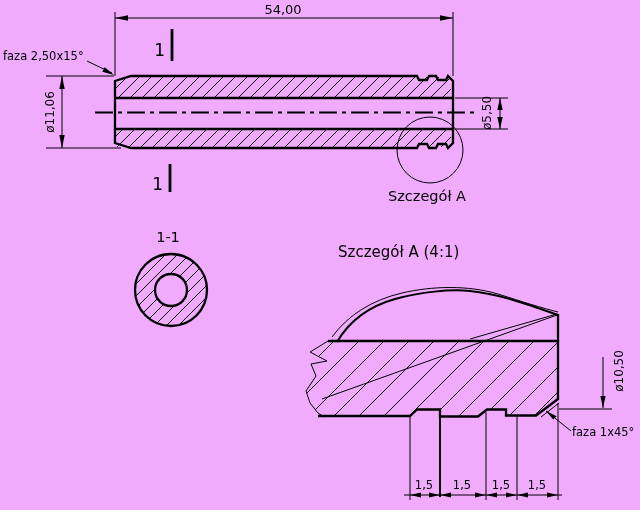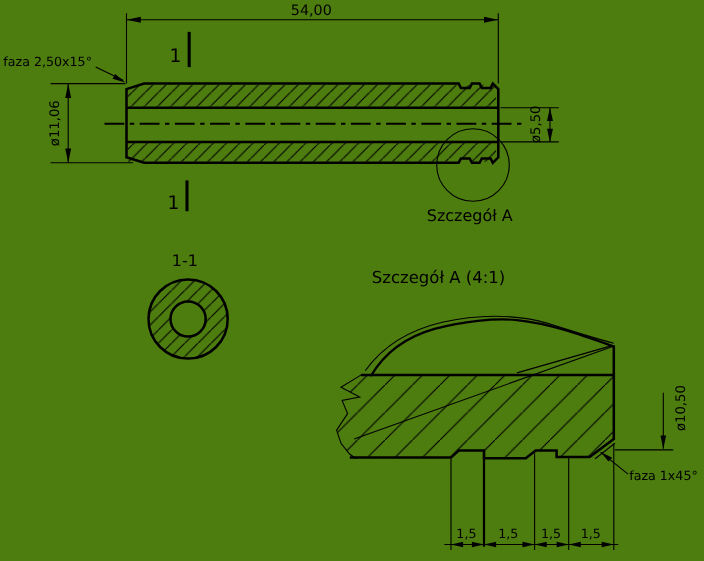--- a/index.html
+++ b/index.html
@@ -1,16 +1,16 @@
 <!DOCTYPE html>
 <html><head>
 <meta charset="utf-8">
 <style>
   html,body{margin:0;padding:0;background:#fff;}
-  .canvas{position:relative;width:640px;height:510px;background:#4d7c0f;overflow:hidden;}
+  .canvas{position:relative;width:640px;height:510px;background:#f0abfc;overflow:hidden;}
   svg{position:absolute;left:0;top:0;}
   .cad-text{font-family:"DejaVu Sans", sans-serif;fill:#000;}
   .fs11{font-size:11.5px;}
   .fs12{font-size:12px;}
   .fs13{font-size:13px;}
   .fs14{font-size:14.5px;}
   .fs15{font-size:15px;}
   .fs17{font-size:17px;}
   .thick{stroke:#000;stroke-width:2.3;fill:none;}
   .thick2{stroke:#000;stroke-width:2;fill:none;}

